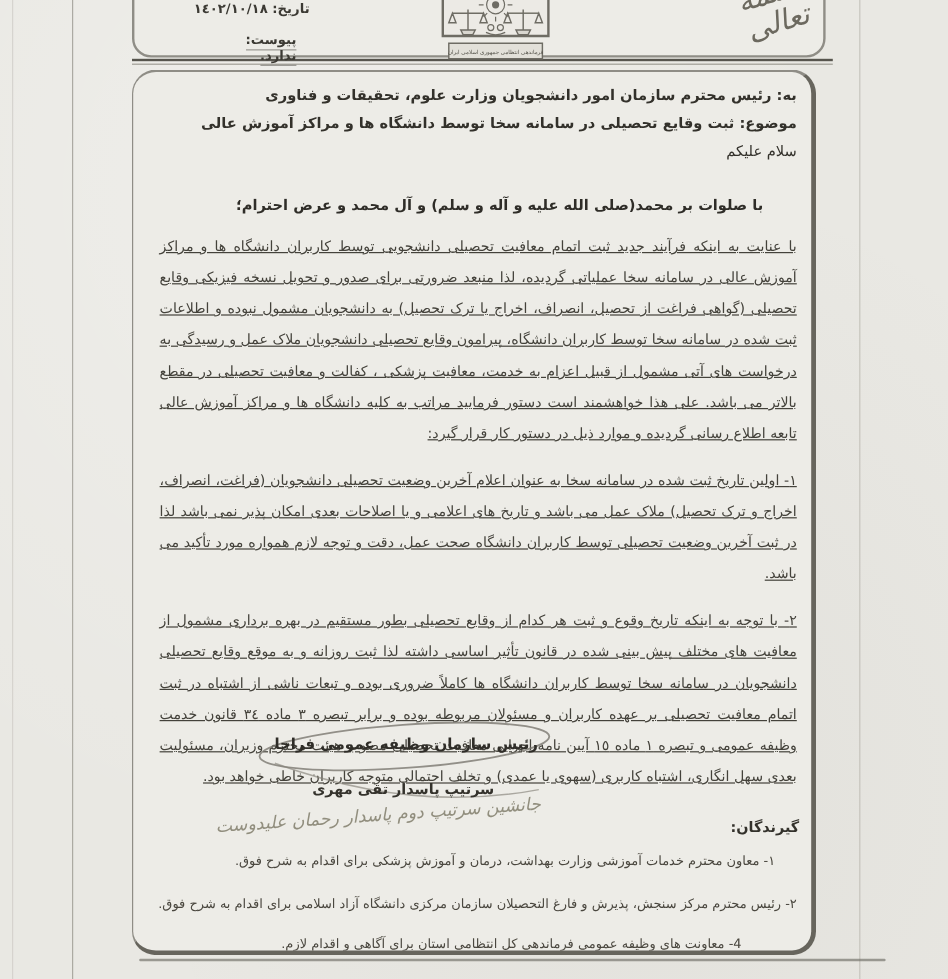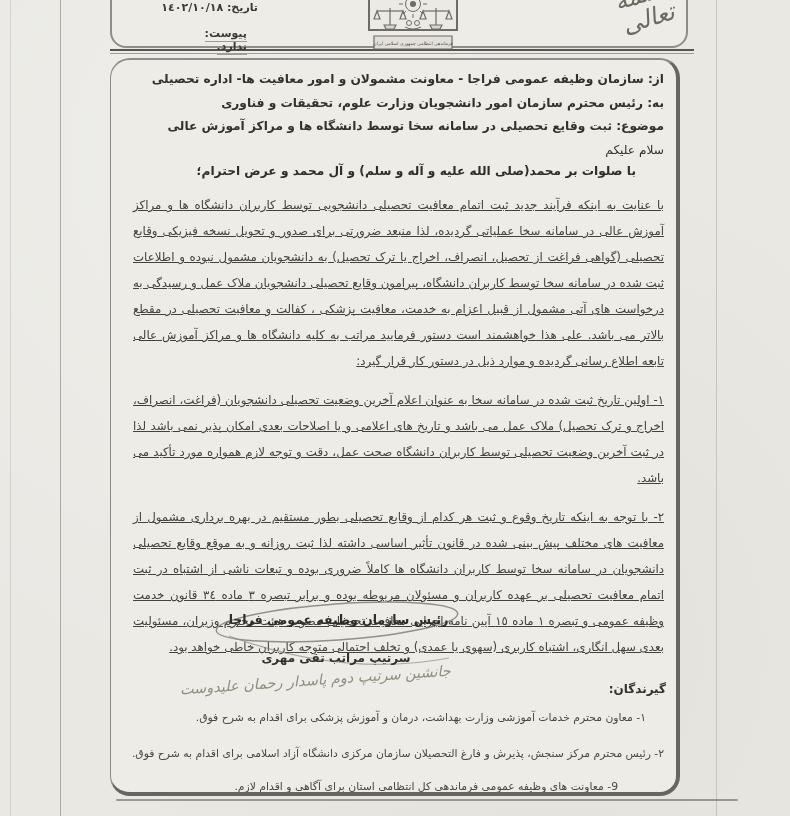--- a/index.html
+++ b/index.html
@@ -127,44 +127,43 @@
     </g>
     <rect x="8" y="52" width="78" height="13" fill="#e2e0d9" stroke="#6e6c64" stroke-width="1.2"></rect>
     <text x="47" y="61" font-size="4.6" fill="#55534b" text-anchor="middle">فرماندهی انتظامی جمهوری اسلامی ایران</text>
   </svg>
 
   <div class="besm">بسمه تعالی</div>
 
   <div class="main-box">
 
     <div class="meta">
-      <div>از: سازمان وظیفه عمومی فراجا - معاونت مشمولان و امور معافیت ها- اداره تحصیلی</div>
       <div>به: رئیس محترم سازمان امور دانشجویان وزارت علوم، تحقیقات و فناوری</div>
       <div>موضوع: ثبت وقایع تحصیلی در سامانه سخا توسط دانشگاه ها و مراکز آموزش عالی</div>
       <div class="normal">سلام علیکم</div>
     </div>
 
     <div class="salutation">با صلوات بر محمد(صلی الله علیه و آله و سلم) و آل محمد و عرض احترام؛</div>
 
     <div class="bodytext">
       <p>با عنایت به اینکه فرآیند جدید ثبت اتمام معافیت تحصیلی دانشجویی توسط کاربران دانشگاه ها و مراکز آموزش عالی در سامانه سخا عملیاتی گردیده، لذا منبعد ضرورتی برای صدور و تحویل نسخه فیزیکی وقایع تحصیلی (گواهی فراغت از تحصیل، انصراف، اخراج یا ترک تحصیل) به دانشجویان مشمول نبوده و اطلاعات ثبت شده در سامانه سخا توسط کاربران دانشگاه، پیرامون وقایع تحصیلی دانشجویان ملاک عمل و رسیدگی به درخواست های آتی مشمول از قبیل اعزام به خدمت، معافیت پزشکی ، کفالت و معافیت تحصیلی در مقطع بالاتر می باشد. علی هذا خواهشمند است دستور فرمایید مراتب به کلیه دانشگاه ها و مراکز آموزش عالی تابعه اطلاع رسانی گردیده و موارد ذیل در دستور کار قرار گیرد:</p>
       <p>١- اولین تاریخ ثبت شده در سامانه سخا به عنوان اعلام آخرین وضعیت تحصیلی دانشجویان (فراغت، انصراف، اخراج و ترک تحصیل) ملاک عمل می باشد و تاریخ های اعلامی و یا اصلاحات بعدی امکان پذیر نمی باشد لذا در ثبت آخرین وضعیت تحصیلی توسط کاربران دانشگاه صحت عمل، دقت و توجه لازم همواره مورد تأکید می باشد.</p>
       <p>٢- با توجه به اینکه تاریخ وقوع و ثبت هر کدام از وقایع تحصیلی بطور مستقیم در بهره برداری مشمول از معافیت های مختلف پیش بینی شده در قانون تأثیر اساسی داشته لذا ثبت روزانه و به موقع وقایع تحصیلی دانشجویان در سامانه سخا توسط کاربران دانشگاه ها کاملاً ضروری بوده و تبعات ناشی از اشتباه در ثبت اتمام معافیت تحصیلی بر عهده کاربران و مسئولان مربوطه بوده و برابر تبصره ٣ ماده ٣٤ قانون خدمت وظیفه عمومی و تبصره ١ ماده ١٥ آیین نامه اجرایی معافیت تحصیلی مصوب هیئت محترم وزیران، مسئولیت بعدی سهل انگاری، اشتباه کاربری (سهوی یا عمدی) و تخلف احتمالی متوجه کاربران خاطی خواهد بود.</p>
     </div>
 
     <svg class="sig-oval" viewBox="0 0 255 80">
       <ellipse cx="128" cy="22" rx="121" ry="18" fill="none" stroke="#7a7870" stroke-width="1.5" opacity="0.8" transform="rotate(-4 128 22)"></ellipse>
       <path d="M 20,36 Q 135,78 240,58" fill="none" stroke="#85837a" stroke-width="1.2" opacity="0.65"></path>
     </svg>
     <div class="sig-title">رئیس سازمان وظیفه عمومی فراجا</div>
-    <div class="sig-name">سرتیپ مراتب تقی مهری</div>
+    <div class="sig-name">سرتیپ پاسدار تقی مهری</div>
     <div class="sig-hand">جانشین سرتیپ دوم پاسدار رحمان علیدوست</div>
 
     <div class="rcpt-label">گیرندگان:</div>
     <div class="rcpt r1">١- معاون محترم خدمات آموزشی وزارت بهداشت، درمان و آموزش پزشکی برای اقدام به شرح فوق.</div>
     <div class="rcpt r2">٢- رئیس محترم مرکز سنجش، پذیرش و فارغ التحصیلان سازمان مرکزی دانشگاه آزاد اسلامی برای اقدام به شرح فوق.</div>
-    <div class="rcpt r3">9- معاونت های وظیفه عمومی فرماندهی کل انتظامی استان برای آگاهی و اقدام لازم.</div>
+    <div class="rcpt r3">4- معاونت های وظیفه عمومی فرماندهی کل انتظامی استان برای آگاهی و اقدام لازم.</div>
 
   </div>
 
   <div class="bottom-shadow"></div>
 
 </div>
 
 </body></html>

